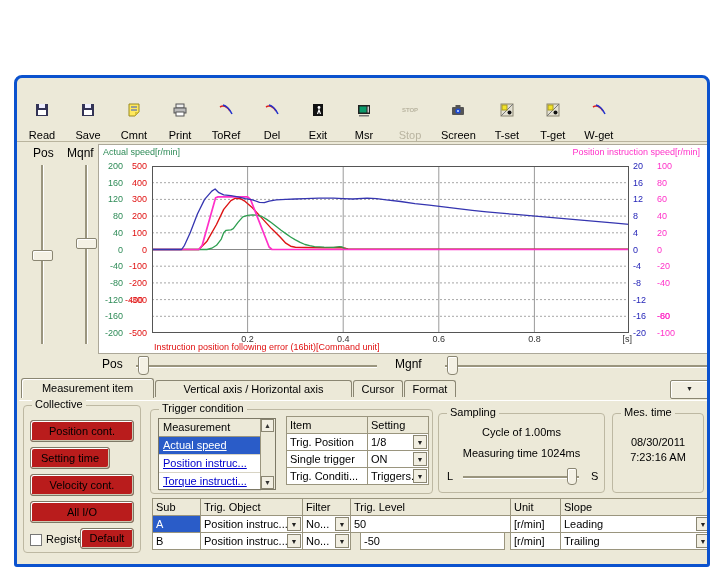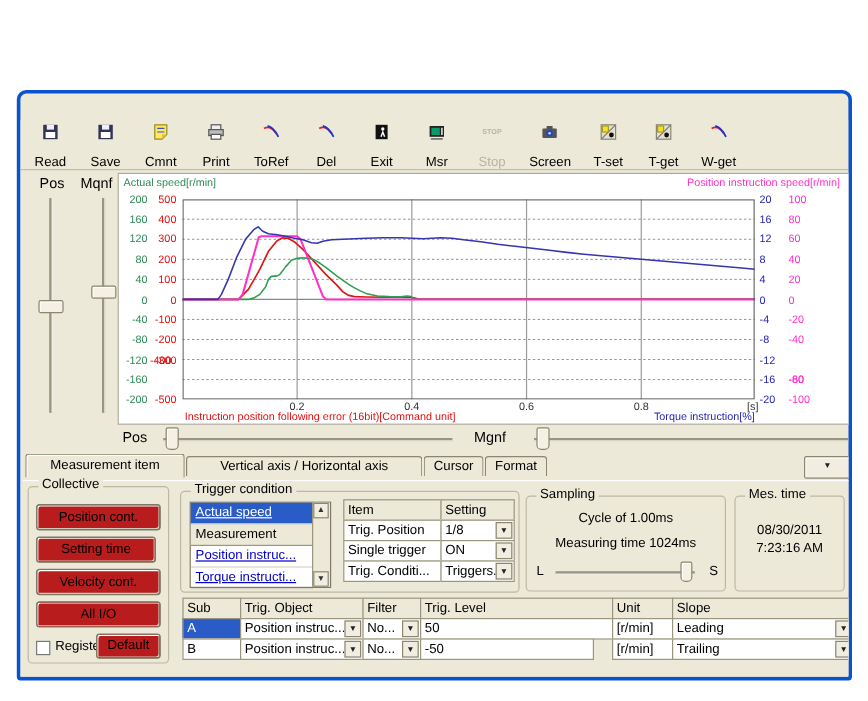--- a/index.html
+++ b/index.html
@@ -204,21 +204,20 @@
       <div class="vlab" style="left:50px;top:4px;">Mqnf</div>
       <div class="vtrack" style="left:24px;top:23px;height:179px;"></div>
       <div class="vthumb" style="left:15px;top:108px;"></div>
       <div class="vtrack" style="left:68px;top:23px;height:179px;"></div>
       <div class="vthumb" style="left:59px;top:96px;"></div>
 
       <div class="chartpanel" id="chartpanel">
         <div class="clabel" style="left: 4px; top: 2px; color: rgb(46, 139, 87);" id="lblTL">Actual speed[r/min]</div>
         <div class="clabel" style="right: 8px; top: 2px; color: rgb(255, 48, 200);" id="lblTR">Position instruction speed[r/min]</div>
         <div class="clabel" style="left: 55px; top: 197px; color: rgb(224, 16, 16);" id="lblBL">Instruction position following error (16bit)[Command unit]</div>
-        <div class="clabel" style="left: 330px; top: 197px; width: 200px; text-align: right; color: rgb(37, 37, 184);" id="lblBR">Torque instruction[%]</div>
         <div class="clabel" style="left:513px;top:189px;width:20px;text-align:right;color:#333;">[s]</div>
         <div class="tickcol" id="colGreen">
             <span style="left: 2px; width: 22px; top: 16px; text-align: right; color: rgb(46, 139, 87);">200</span>
             <span style="left: 2px; width: 22px; top: 32.7px; text-align: right; color: rgb(46, 139, 87);">160</span>
             <span style="left: 2px; width: 22px; top: 49.4px; text-align: right; color: rgb(46, 139, 87);">120</span>
             <span style="left: 2px; width: 22px; top: 66.1px; text-align: right; color: rgb(46, 139, 87);">80</span>
             <span style="left: 2px; width: 22px; top: 82.8px; text-align: right; color: rgb(46, 139, 87);">40</span>
             <span style="left: 2px; width: 22px; top: 99.5px; text-align: right; color: rgb(46, 139, 87);">0</span>
             <span style="left: 2px; width: 22px; top: 116.2px; text-align: right; color: rgb(46, 139, 87);">-40</span>
             <span style="left: 2px; width: 22px; top: 132.9px; text-align: right; color: rgb(46, 139, 87);">-80</span>
@@ -307,34 +306,34 @@
           <div class="tab" style="left: 385px; width: 52px;">Format</div>
         </div>
       <div class="dropbtn" style="left:653px;top:238px;">▼</div>
 
       <div class="panel">
 
         <div class="group" style="left:4px;top:4px;width:118px;height:148px;">
           <div class="gtitle">Collective</div>
           <div id="collectiveBtns">
               <div class="btn" style="left: 6px; top: 14px; width: 104px; height: 22px; line-height: 20px;">Position cont.</div>
-              <div class="btn" style="left: 6px; top: 41px; width: 100px; height: 22px; line-height: 20px;">Setting time</div>
+              <div class="btn" style="left: 6px; top: 41px; width: 80px; height: 22px; line-height: 20px;">Setting time</div>
               <div class="btn" style="left: 6px; top: 68px; width: 104px; height: 22px; line-height: 20px;">Velocity cont.</div>
               <div class="btn" style="left: 6px; top: 95px; width: 104px; height: 22px; line-height: 20px;">All I/O</div>
             </div>
           <div class="chk" style="left:6px;top:128px;"></div>
           <div class="chklab" style="left:22px;top:127px;">Register</div>
           <div class="btn" style="left:56px;top:122px;width:54px;height:21px;line-height:19px;">Default</div>
         </div>
 
         <div class="group" style="left:131px;top:8px;width:283px;height:85px;">
           <div class="gtitle">Trigger condition</div>
           <div class="listbox" style="left:7px;top:8px;width:118px;height:72px;" id="measList">
+              <div class="lrow header" style="margin-right:14px;">Measurement</div>
               <div class="lrow sel" style="margin-right:14px;">Actual speed</div>
-              <div class="lrow header" style="margin-right:14px;">Measurement</div>
               <div class="lrow link" style="margin-right:14px;">Position instruc...</div>
               <div class="lrow link" style="margin-right:14px;">Torque instructi...</div>
               <div class="scrollcol">
         <div class="sbtn" style="top:0;">▲</div>
         <div class="sbtn" style="bottom:0;">▼</div>
               </div>
             </div>
           <div id="setTable">
               <div class="tblcell hcell" style="left:135px;top:6px;width:82px;">Item</div>
           <div class="tblcell hcell" style="left:216px;top:6px;width:62px;">Setting</div>
@@ -378,20 +377,20 @@
             <div class="tblcell hcell" style="left:408px;top:0;width:152px;">Slope</div>
             <div class="tblcell selcell" style="left:0px;top:17px;width:49px;">A</div>
             <div class="tblcell wcell" style="left:48px;top:17px;width:103px;padding-right:16px;"><span>Position instruc...</span><span class="ddarrow">▼</span></div>
             <div class="tblcell wcell" style="left:150px;top:17px;width:49px;padding-right:16px;"><span>No...</span><span class="ddarrow">▼</span></div>
             <div class="tblcell wcell" style="left:198px;top:17px;width:161px;">50</div>
             <div class="tblcell wcell" style="left:358px;top:17px;width:51px;">[r/min]</div>
             <div class="tblcell wcell" style="left:408px;top:17px;width:152px;padding-right:16px;"><span>Leading</span><span class="ddarrow">▼</span></div>
             <div class="tblcell wcell" style="left:0px;top:34px;width:49px;">B</div>
             <div class="tblcell wcell" style="left:48px;top:34px;width:103px;padding-right:16px;"><span>Position instruc...</span><span class="ddarrow">▼</span></div>
             <div class="tblcell wcell" style="left:150px;top:34px;width:49px;padding-right:16px;"><span>No...</span><span class="ddarrow">▼</span></div>
-            <div class="tblcell wcell" style="left:198px;top:34px;width:145px;">-50</div>
+            <div class="tblcell wcell" style="left:208px;top:34px;width:145px;">-50</div>
             <div class="tblcell wcell" style="left:358px;top:34px;width:51px;">[r/min]</div>
             <div class="tblcell wcell" style="left:408px;top:34px;width:152px;padding-right:16px;"><span>Trailing</span><span class="ddarrow">▼</span></div>
           </div>
       </div>
     </div>
   </div>
 </div>
 
 </body></html>

